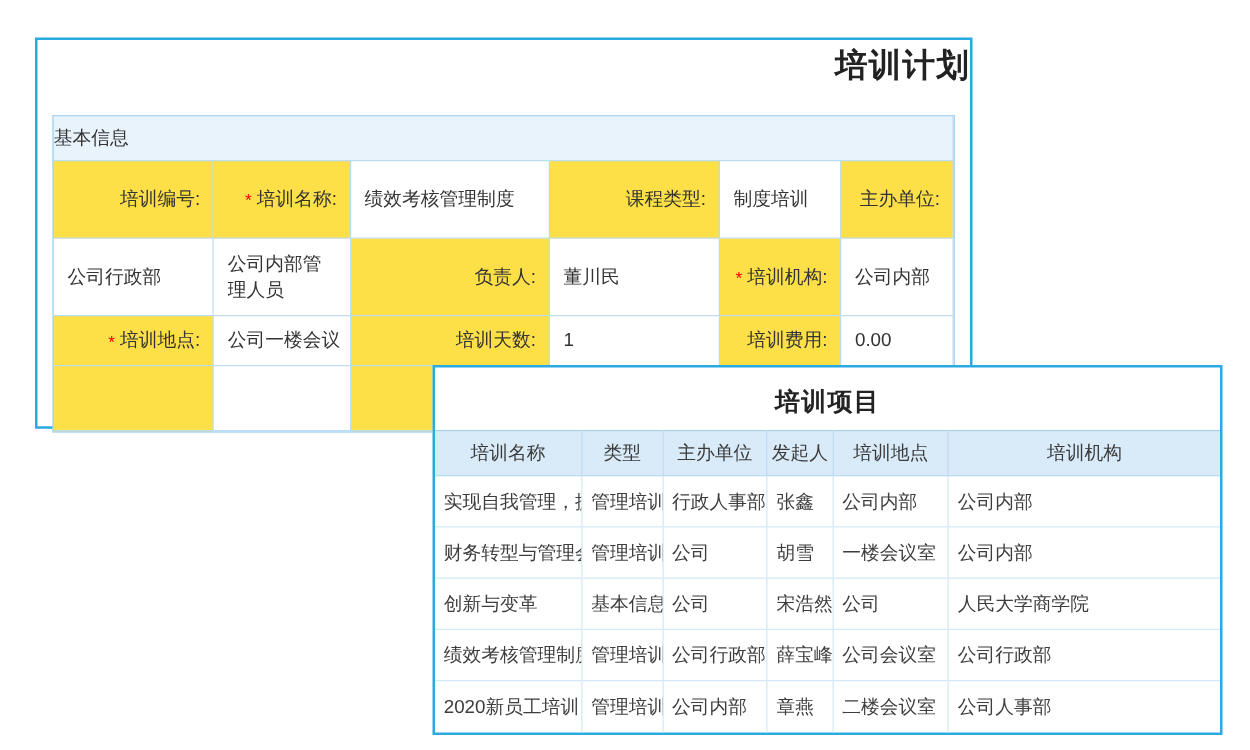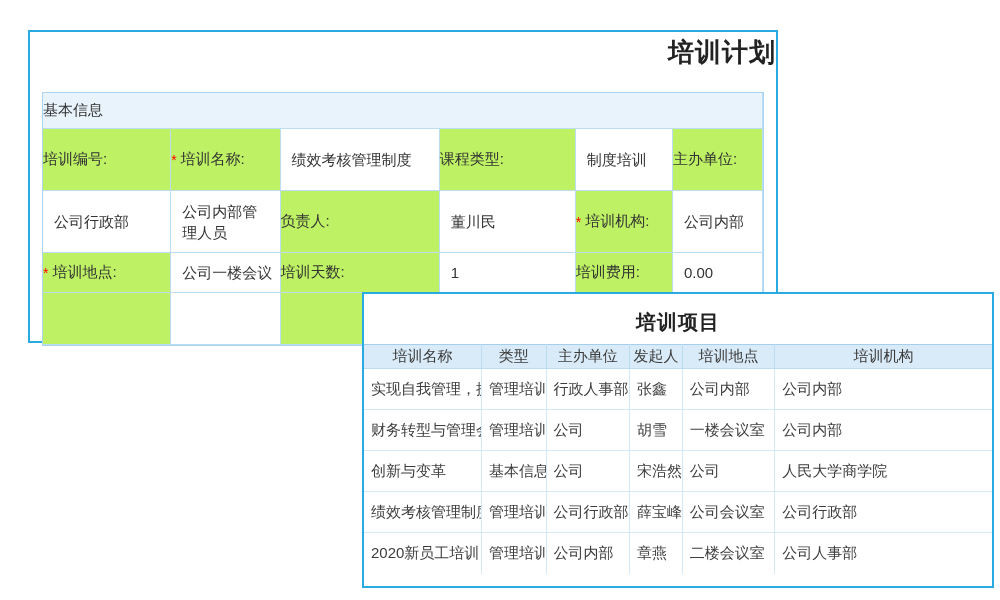--- a/index.html
+++ b/index.html
@@ -14,31 +14,31 @@
 
   .form { position: absolute; left: 12px; top: 60px; width: 722px;
     display: grid;
     grid-template-columns: 17.8% 15.2% 22.1% 18.9% 13.5% 1fr;
     grid-template-rows: 36px 62px 62px 40px 52px;
     border: 1px solid #a9d5f2; background: #a9d5f2; grid-gap: 0; }
   .cell { background: #fff; border-right: 1px solid #bcdcf2; border-bottom: 1px solid #bcdcf2;
     font-size: 15px; color: #333; display: flex; align-items: center; }
   .cell:nth-child(6n+1) { }
   .section-row { grid-column: 1 / -1; background: #e8f3fc; font-size: 15px; color: #333; }
-  .lbl { background: #bef264; text-align: right; padding-right: 10px; }
+  .lbl { background: #fde047; justify-content: flex-end; text-align: right; padding-right: 10px; }
   .val { background: #fff; justify-content: flex-start; padding-left: 11px; line-height: 21px; }
   .val.wrap { padding-right: 16px; }
   .req { color: #ff0000; margin-right: 4px; font-size: 14px; }
 
   
-  .projects-panel { left: 346px; top: 292px; width: 632px; height: 296px; z-index: 2; margin-left: 16px; }
+  .projects-panel { left: 346px; top: 292px; width: 632px; height: 296px; z-index: 2; }
   .projects-title { text-align: center; font-size: 20px; font-weight: bold; color: #222; height: 50px; line-height: 56px; letter-spacing: 1px; }
 
   table.projects { width: 100%; border-collapse: collapse; table-layout: fixed; }
-  table.projects th { background: #d9ebf8; height: 24px; font-size: 15px; font-weight: normal; color: #3a3a3a;
+  table.projects th { background: #d9ebf8; height: 36px; font-size: 15px; font-weight: normal; color: #3a3a3a;
     border-top: 1px solid #a6cfec; border-bottom: 1px solid #bcdcf2; border-right: 1px solid #bcdcf2; text-align: center; }
   table.projects th:last-child, table.projects td:last-child { border-right: none; }
   table.projects td { height: 41px; font-size: 15px; color: #3d3d3d;
     border-bottom: 1px solid #d4e9f8; border-right: 1px solid #d4e9f8;
     padding-left: 7px; text-align: left; white-space: nowrap; overflow: hidden; }
   table.projects tr:last-child td { border-bottom: none; }
   td.center { text-align: center; padding-left: 0; }
   .link { color: #4a9de6; cursor: pointer; }
   col.c-name { width: 18.7%; } col.c-type { width: 10.3%; } col.c-host { width: 13.3%; }
   col.c-init { width: 8.4%; } col.c-loc { width: 14.7%; } col.c-org { width: 34.6%; }

